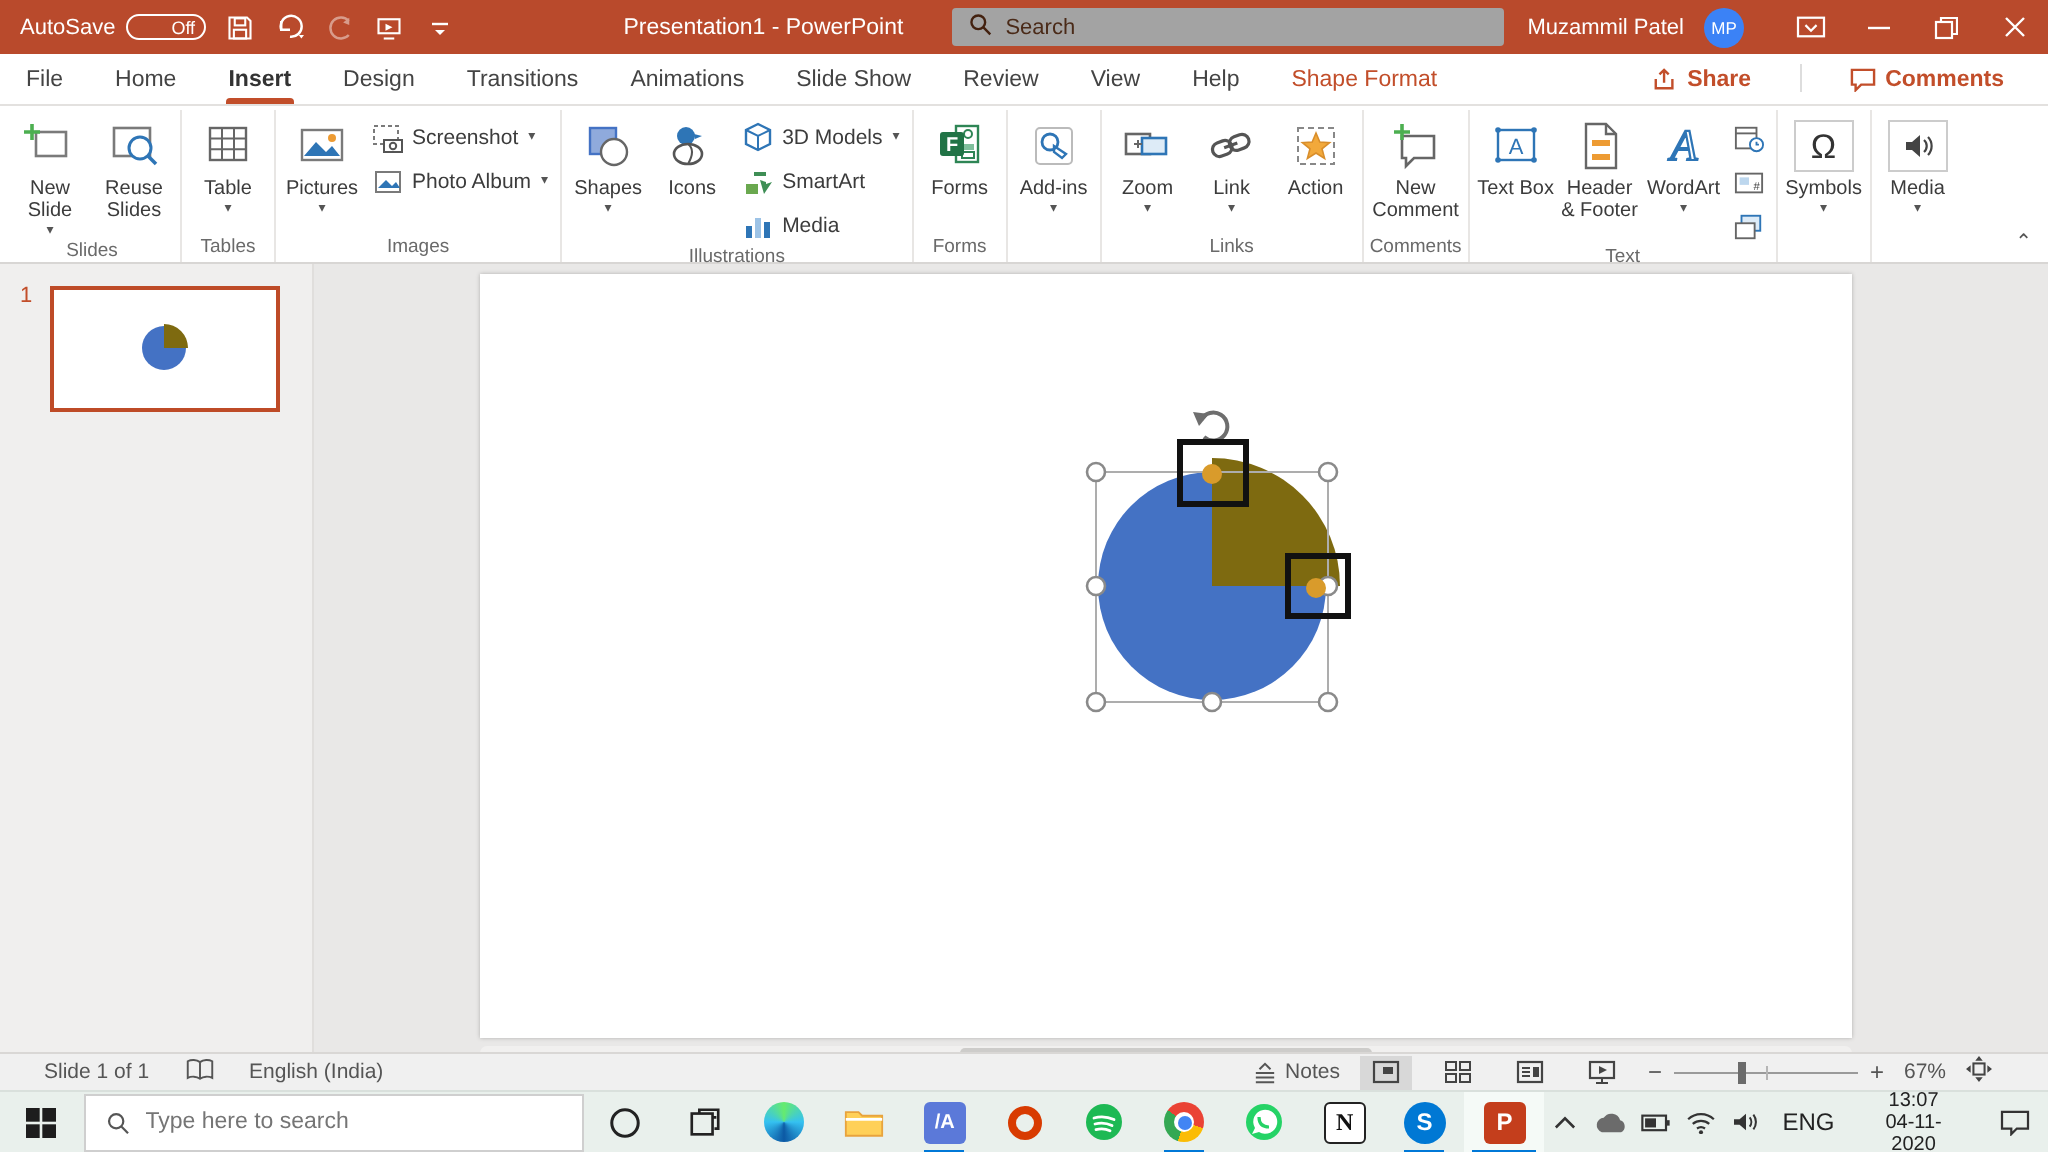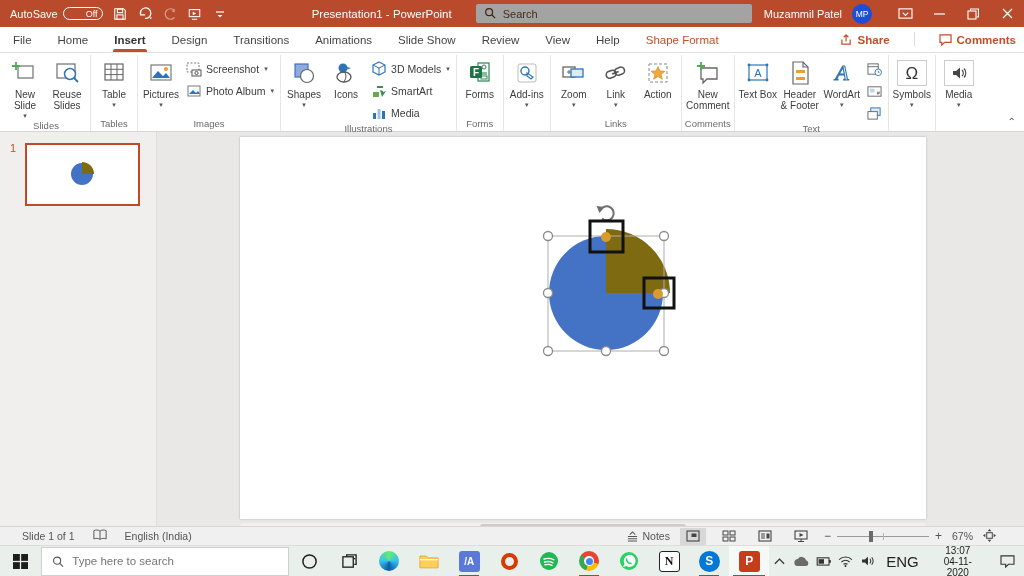--- a/index.html
+++ b/index.html
@@ -13,30 +13,30 @@
   .toggle { width:34px; height:13px; border:1px solid #fff; border-radius:8px; display:flex; align-items:center; gap:3px; padding:0 19px; font-size:9px; }
   .toggle .dot { width:7px; height:7px; background:#fff; border-radius:50%; }
   .qat-icon { width:16px; height:16px; display:flex; align-items:center; justify-content:center; }
   .qat-icon svg { display:block; }
   .tb-title { margin-left:84px; font-size:11.5px; white-space:nowrap; }
   .tb-search { margin-left:24px; width:276px; height:19px; background:#a3a3a3; border-radius:2px; display:flex; align-items:center; padding:0 8px; gap:7px; color:#43210f; }
   .tb-search input { border:none; background:transparent; outline:none; font-size:11px; color:#43210f; width:100%; font-family:"Liberation Sans",sans-serif; }
   .tb-search input::placeholder { color:#4a2a18; }
   .tb-right { margin-left:auto; display:flex; align-items:center; height:100%; }
   .user-name { font-size:11px; margin-right:10px; }
-  .avatar { width:20px; height:20px; border-radius:50%; background:#1d4ed8; color:#fff; font-size:8.5px; display:flex; align-items:center; justify-content:center; margin-right:16px; }
+  .avatar { width:20px; height:20px; border-radius:50%; background:#3b82f6; color:#fff; font-size:8.5px; display:flex; align-items:center; justify-content:center; margin-right:16px; }
   .winbtn { width:34px; height:27px; display:flex; align-items:center; justify-content:center; color:#fff; }
 
   
   .tabsrow { position:absolute; left:0; top:27px; width:1024px; height:26px; background:#fff; display:flex; align-items:center; border-bottom:1px solid #E3E1DF; }
   .tab { padding:0 13px; height:100%; display:flex; align-items:center; font-size:11.5px; color:#444; position:relative; white-space:nowrap; }
   .tab.active { font-weight:bold; color:#333; }
   .tab.active::after { content:""; position:absolute; left:12px; right:12px; bottom:0; height:3px; background:#C24E2A; border-radius:2px 2px 0 0; }
   .tab.contextual { color:#C24E2A; }
-  .tabs-right { margin-left:auto; display:flex; gap:16px; }
+  .tabs-right { margin-left:auto; display:flex; gap:16px; padding-right:14px; }
   .pillbtn { display:flex; align-items:center; gap:5px; color:#C24E2A; font-size:11.5px; font-weight:bold; padding:2px 8px; }
   .tr-divider { width:1px; height:14px; background:#ddd; }
 
   
   .ribbon { position:absolute; left:0; top:53px; width:1024px; height:79px; background:#fff; border-bottom:1px solid #D8D6D4; display:flex; align-items:stretch; padding:2px 0 0 2px; }
   .rgroup { display:flex; flex-direction:column; align-items:center; padding:0 3px; border-right:1px solid #E8E6E4; position:relative; }
   .rbody { flex:1; display:flex; align-items:flex-start; gap:2px; padding-top:2px; }
   .rlabel { height:15px; font-size:9.5px; color:#6a6a6a; display:flex; align-items:center; justify-content:center; }
   .lbtn { display:flex; flex-direction:column; align-items:center; width:40px; padding-top:3px; color:#3c3c3c; font-size:10px; line-height:11px; text-align:center; }
   .lbtn .lab { margin-top:3px; }
@@ -74,21 +74,21 @@
   .startbtn { width:44px; height:31px; display:flex; align-items:center; justify-content:center; }
   .tb-searchbox { width:262px; height:29px; background:#fff; border:1px solid #cfcfcf; display:flex; align-items:center; gap:8px; padding:0 10px; color:#444; }
   .tb-searchbox input { border:none; outline:none; font-size:11.5px; width:100%; background:transparent; color:#333; font-family:"Liberation Sans",sans-serif; }
   .tb-icons { display:flex; align-items:center; height:100%; }
   .tkicon { width:40px; height:31px; display:flex; align-items:center; justify-content:center; position:relative; }
   .tkicon.running::after { content:""; position:absolute; bottom:0; left:10px; right:10px; height:2px; background:#0078D7; }
   .tkicon.activeapp { background:#F5FAF7; }
   .tkicon.activeapp::after { left:4px; right:4px; }
   .tray { margin-left:auto; display:flex; align-items:center; gap:2px; height:100%; }
   .trayicon { width:22px; height:31px; display:flex; align-items:center; justify-content:center; color:#333; }
-  .tray-lang { font-size:15px; padding:0 6px; color:#222; }
+  .tray-lang { font-size:12px; padding:0 6px; color:#222; }
   .tray-clock { text-align:center; font-size:10px; line-height:11px; color:#222; padding:0 8px; }
   .actioncenter { width:36px; height:31px; display:flex; align-items:center; justify-content:center; }
 
   .appbadge { width:21px; height:21px; border-radius:3px; display:flex; align-items:center; justify-content:center; color:#fff; font-weight:bold; font-size:12px; }
 </style>
 </head>
 <body>
 
 <div class="titlebar">
   <div class="tb-left">

